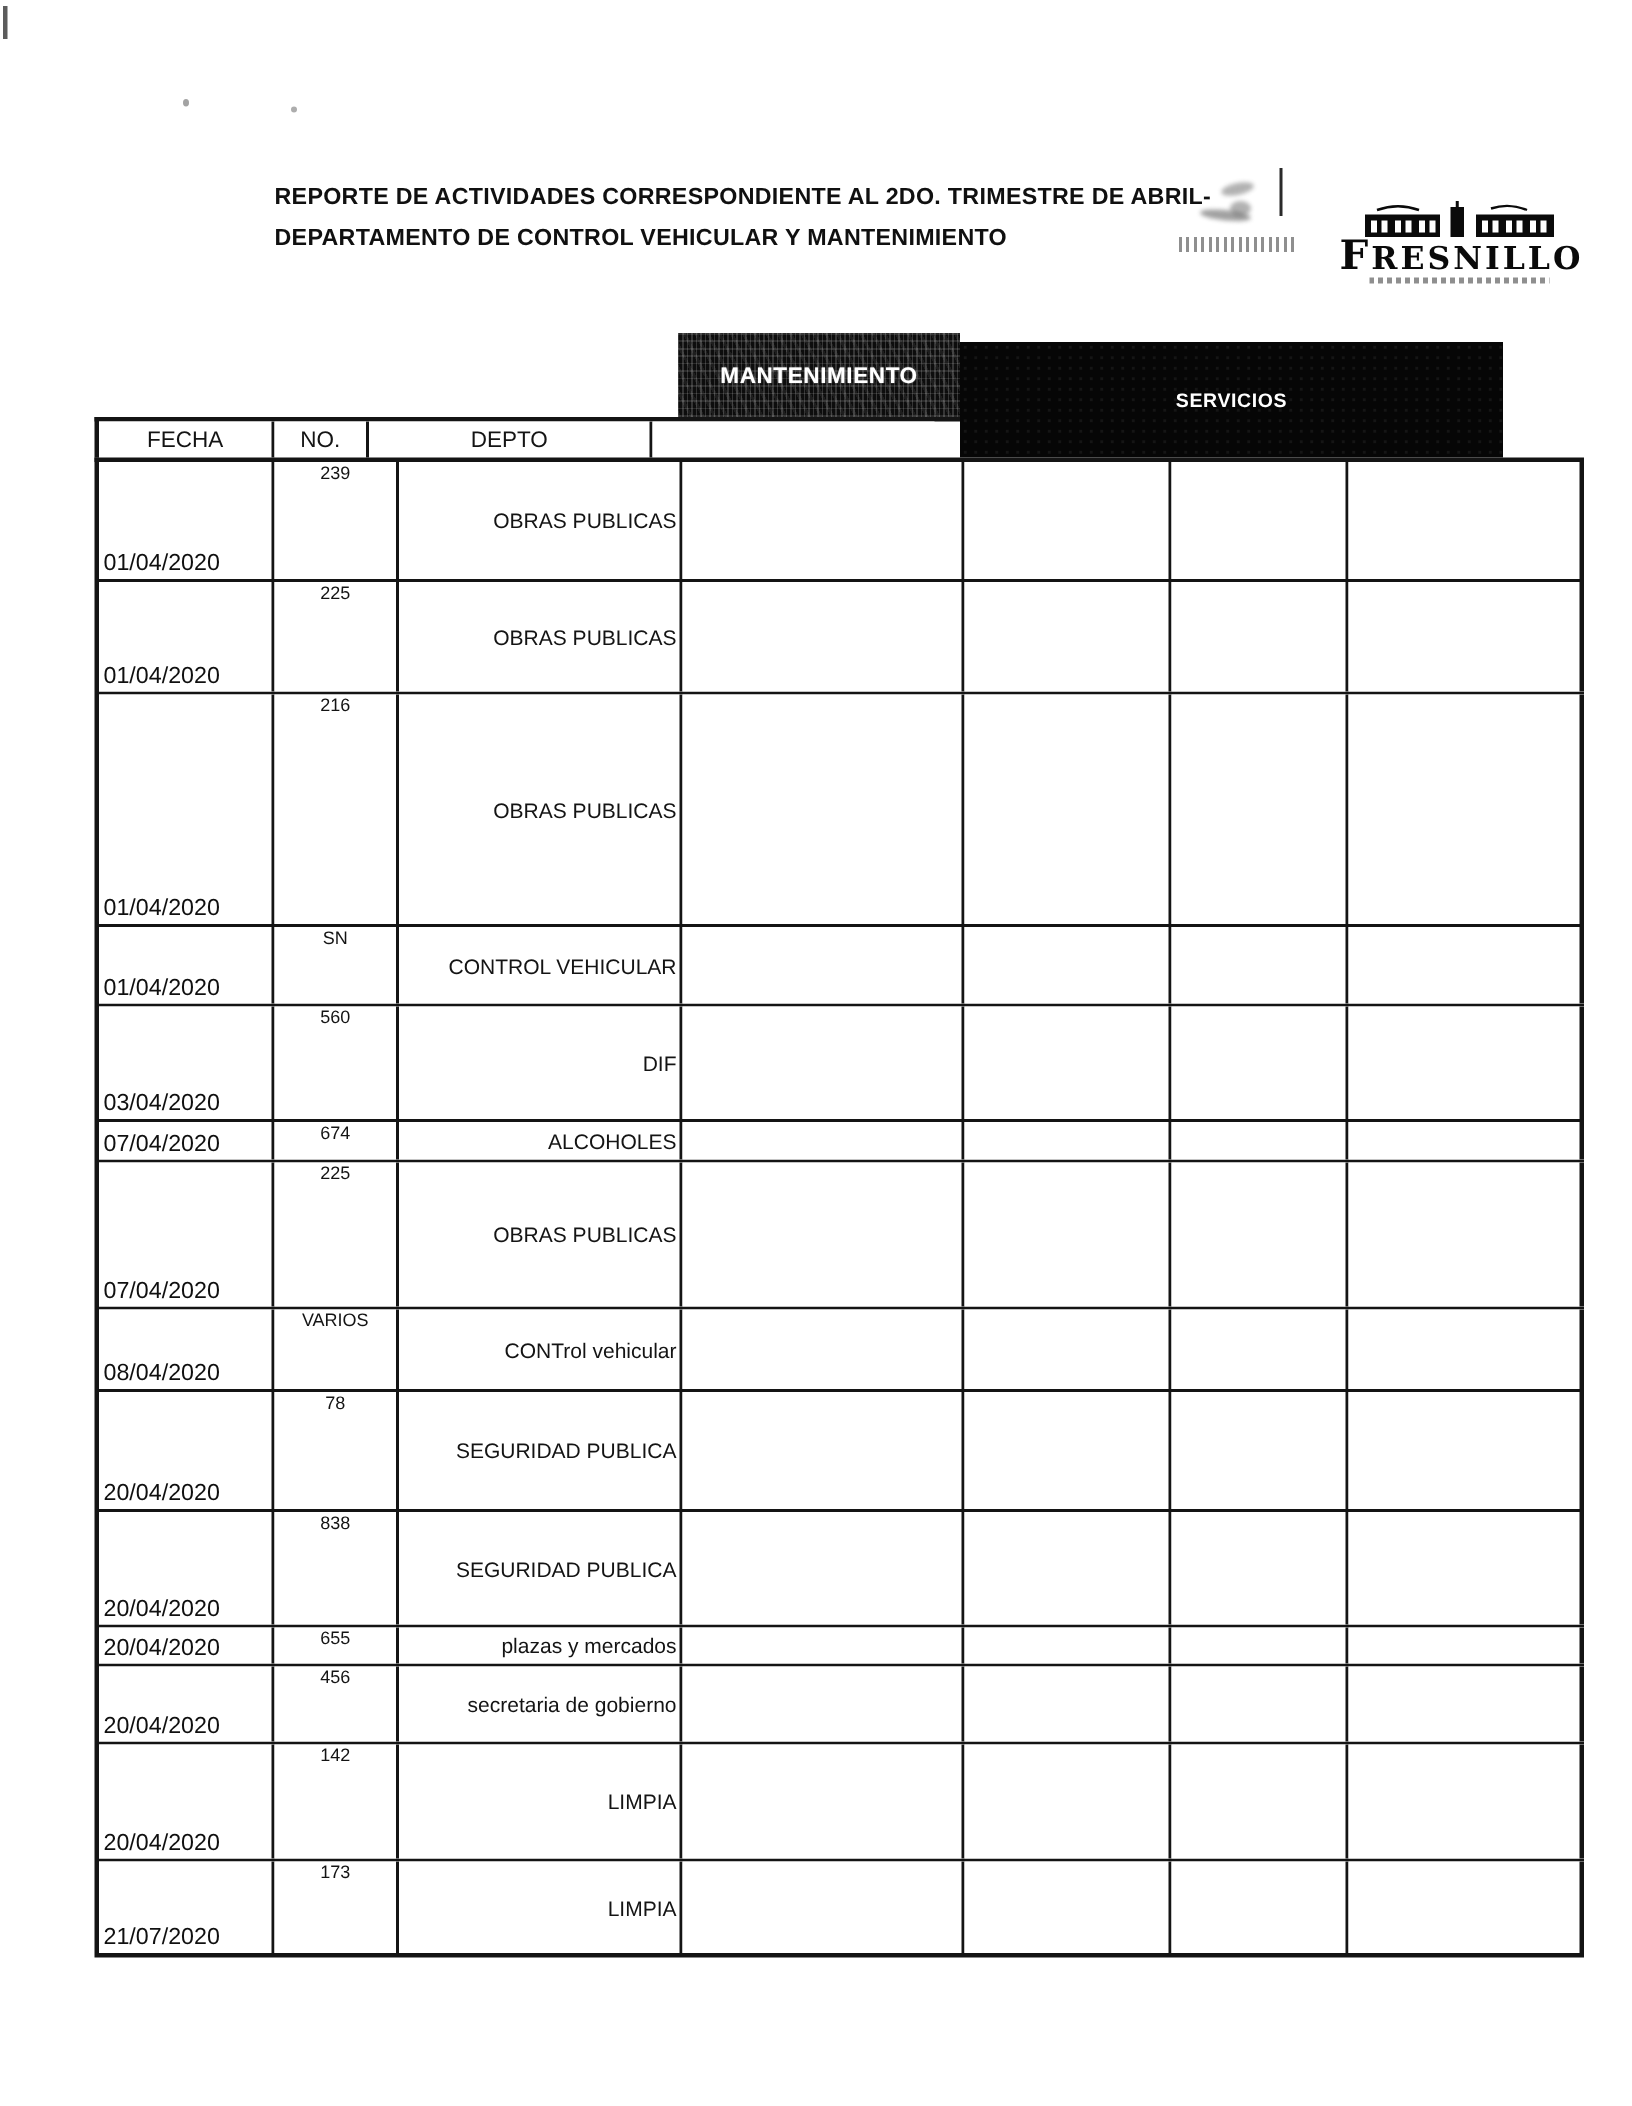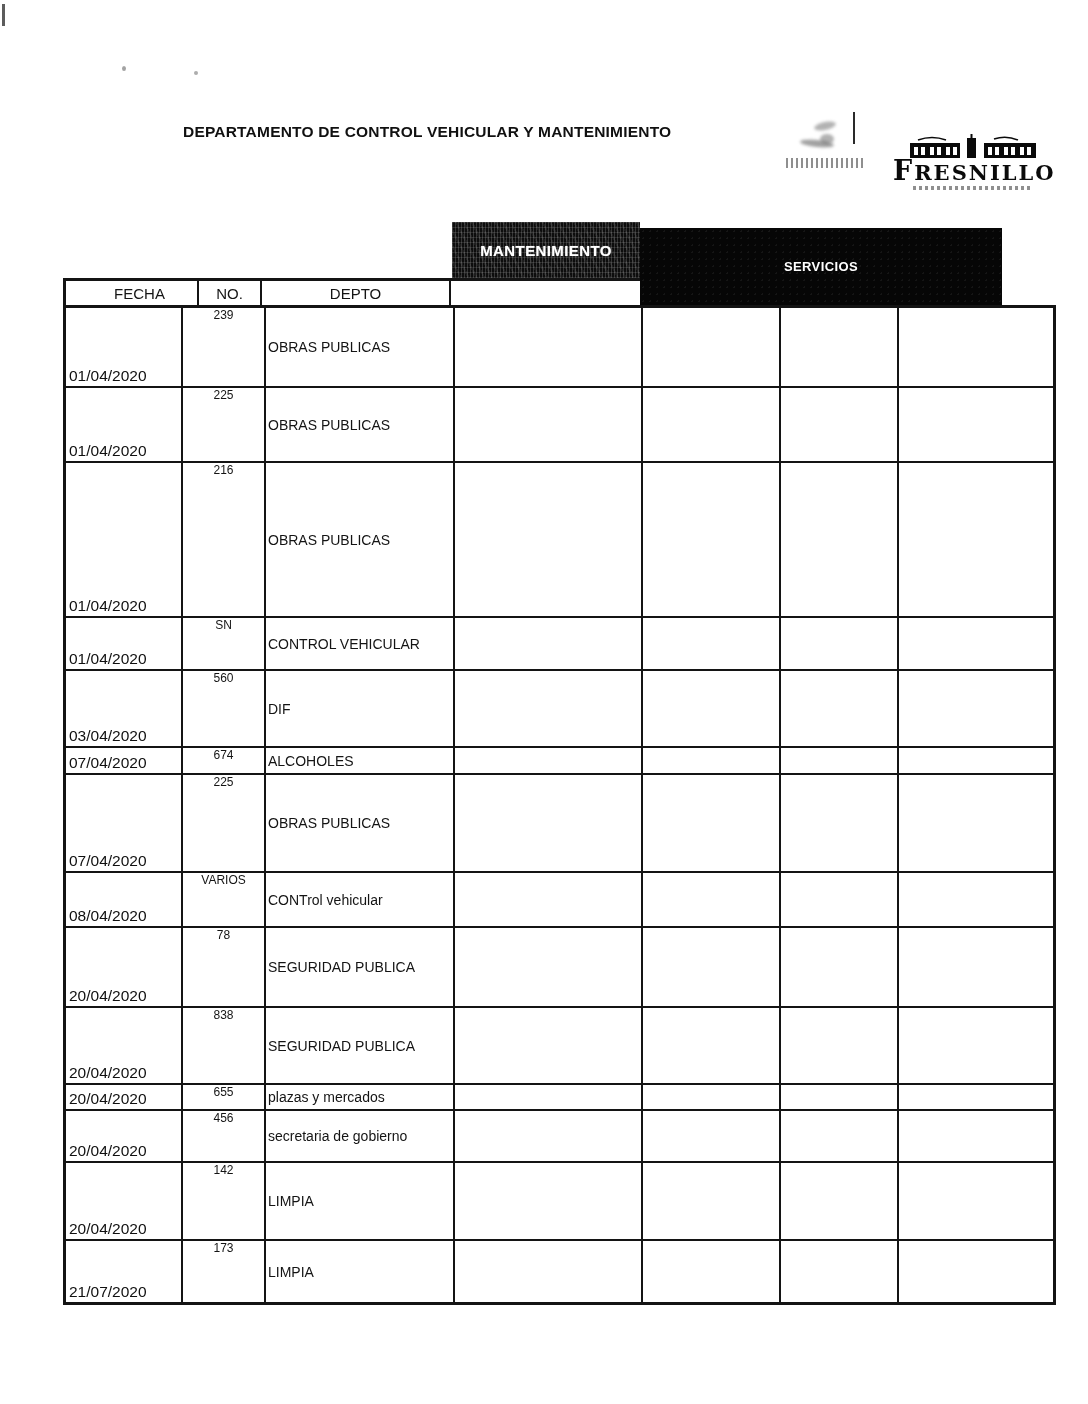--- a/index.html
+++ b/index.html
@@ -62,40 +62,40 @@
   .serv-header{
     position:absolute;left:577px;top:6px;width:362px;height:77px;
     background:#060606;color:#fff;font-weight:bold;font-size:13px;letter-spacing:.4px;
     display:flex;align-items:center;justify-content:center;
     background-image:radial-gradient(rgba(255,255,255,.06) 1px, transparent 1px);
     background-size:7px 7px;
   }
   .head-row{
     position:absolute;left:0;top:56px;width:577px;height:27px;
     display:flex;box-sizing:border-box;
-    border-top:3px solid #141414;border-left:3px solid #141414;border-bottom:0;padding-left:16px;
+    border-top:3px solid #141414;border-left:3px solid #141414;border-bottom:0;
   }
   .hcell{
     box-sizing:border-box;border-right:2px solid #141414;
     display:flex;align-items:center;justify-content:center;
     font-size:15px;color:#141414;background:#fff;
   }
   .hfecha{width:117px;}
   .hno{width:63px;}
   .hdepto{width:189px;}
   .hblank{width:188px;border-right:0;}
 
   .tbody{position:absolute;left:0;top:83px;width:993px;border-left:3px solid #141414;box-sizing:border-box;border-top:3px solid #141414;}
   .trow{display:flex;box-sizing:border-box;border-bottom:2px solid #141414;}
   .trow:last-child{border-bottom:3px solid #141414;}
   .cell{box-sizing:border-box;border-right:2px solid #141414;position:relative;overflow:hidden;background:#fff;}
   .c-fecha{width:117px;}
   .c-fecha .cv{position:absolute;left:3px;bottom:1px;font-size:15.5px;white-space:nowrap;color:#101010;}
   .c-no{width:83px;display:flex;align-items:flex-start;justify-content:center;font-size:12px;}
-  .c-depto{width:189px;display:flex;align-items:center;justify-content:flex-start;font-size:14px;text-align:center;padding:0 2px;}
+  .c-depto{width:189px;display:flex;align-items:center;justify-content:flex-end;font-size:14px;text-align:center;padding:0 2px;}
   .c-mant{width:188px;color:#ffffff;font-size:13.5px;line-height:24px;padding:1px 2px 0 5px;white-space:pre-line;
     text-shadow:0 0 1px rgba(255,255,255,.55);}
   .c-s1{width:138px;}
   .c-s2{width:118px;}
   .c-s3{width:157px;border-right:3px solid #141414;}
 
   
   .r0{height:80px}.r1{height:75px}.r2{height:155px}.r3{height:53px}.r4{height:77px}
   .r5{height:27px}.r6{height:98px}.r7{height:55px}.r8{height:80px}.r9{height:77px}
   .r10{height:26px}.r11{height:52px}.r12{height:78px}.r13{height:64px}
@@ -105,20 +105,21 @@
 </head>
 <body>
 
 <div class="page">
 
   <div class="speck sp1"></div>
   <div class="speck sp2"></div>
   <div class="speck sp3"></div>
 
   <div class="title-block">
+    <div class="t1">REPORTE DE ACTIVIDADES CORRESPONDIENTE AL 2DO. TRIMESTRE DE ABRIL-</div>
     <div class="t3">DEPARTAMENTO DE CONTROL VEHICULAR Y MANTENIMIENTO</div>
   </div>
 
   <div class="stamp">
     <div class="blob b1"></div>
     <div class="blob b2"></div>
     <div class="blob b3"></div>
     <div class="vline"></div>
     <div class="dotrow"></div>
   </div>

